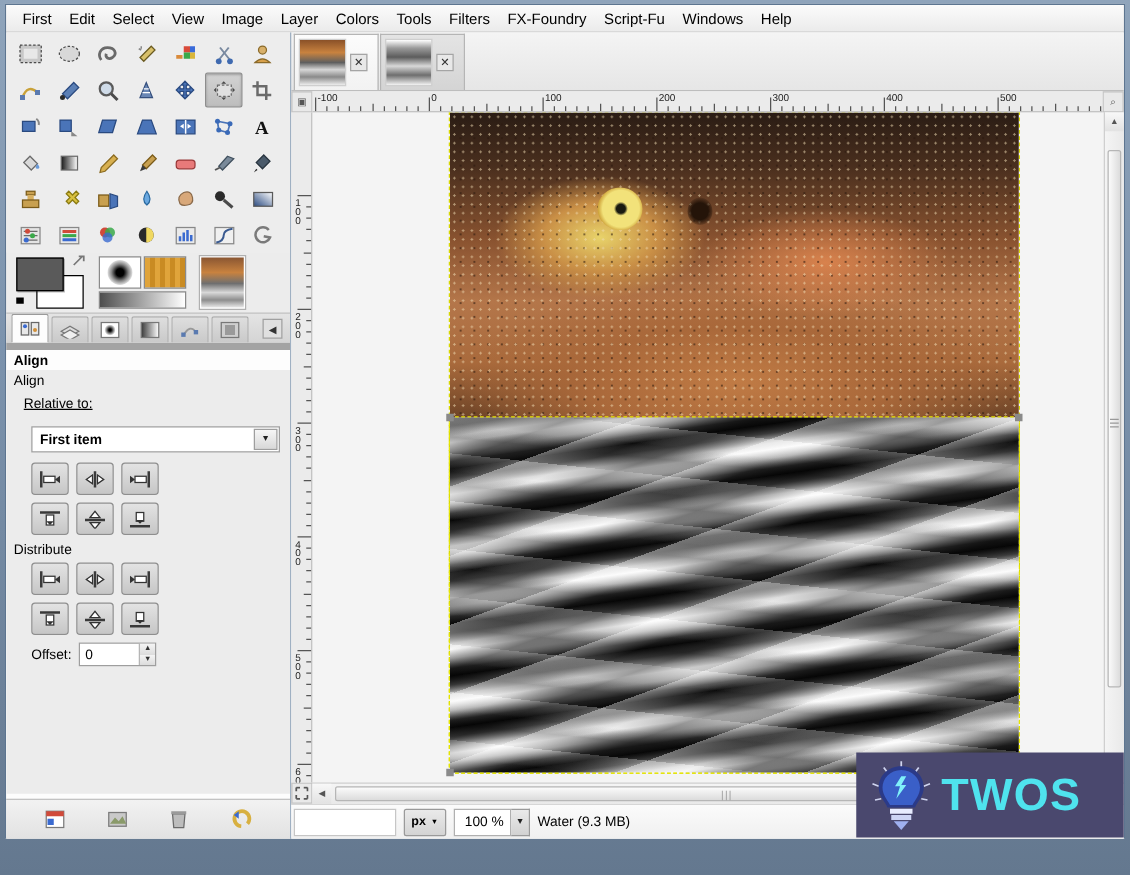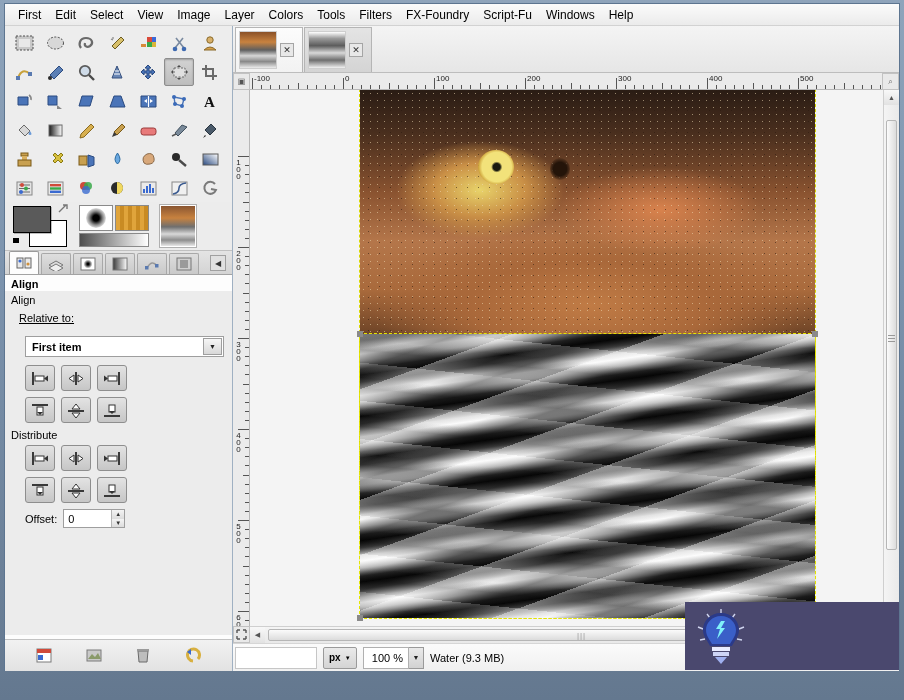--- a/index.html
+++ b/index.html
@@ -167,21 +167,21 @@
   }
   #dock-menu-btn {
     position:absolute; right:6px; bottom:3px;
     width:16px;height:16px;border:1px solid #a0a0a0;background:#e0e0e0;
     display:flex;align-items:center;justify-content:center;font-size:8px;color:#333;
   }
 
   
   #tooloptions {
     flex: 1; background: #fdfdfd;
-    border-top:1px solid #a3a3a3;
+    border-top:6px solid #a3a3a3;
     overflow: hidden;
   }
   #to-title {
     font-weight: bold; font-size: 11px; padding: 3px 6px 1px 6px; color:#000;
   }
   #to-body { background:#ececec; padding: 2px 6px 6px 6px; height: calc(100% - 20px); }
   #to-sub { font-size:11px; padding: 1px 0 6px 0; }
   .opt-label { font-size:11px; padding-left:8px; margin-bottom:3px;text-decoration:underline; }
   .combo {
     margin: 12px 2px 8px 14px;
@@ -1169,16 +1169,17 @@
         <g stroke="#cfd4ef" stroke-width="1.4">
           <path d="M26 2 v5 M12 7 l3 4 M40 7 l-3 4 M3 20 l5 2 M49 20 l-5 2 M5 33 l5-1 M47 33 l-5-1"></path>
         </g>
         <path d="M26 6 C15 6 8 14 8 23 C8 30 13 34 15 39 h22 c2-5 7-9 7-16 C44 14 37 6 26 6 z" fill="#2b3a88"></path>
         <path d="M26 9 C17 9 11 16 11 23 C11 29 15 33 17 37 h18 c2-4 6-8 6-14 C41 16 35 9 26 9 z" fill="#3a5fc8"></path>
         <path d="M26 14 l-5 8 h4 l-3 10 l8-11 h-4 l4-7 z" fill="#7ff0fa"></path>
         <rect x="17" y="40" width="18" height="4" fill="#e8ecff"></rect>
         <rect x="18" y="45" width="16" height="4" fill="#cdd4f5"></rect>
         <path d="M20 50 h12 l-6 7 z" fill="#9fb0ef"></path>
       </svg>
+      <div id="wm-text">TWOS</div>
     </div>
 
   </div>
 </div>
 
 </body></html>

